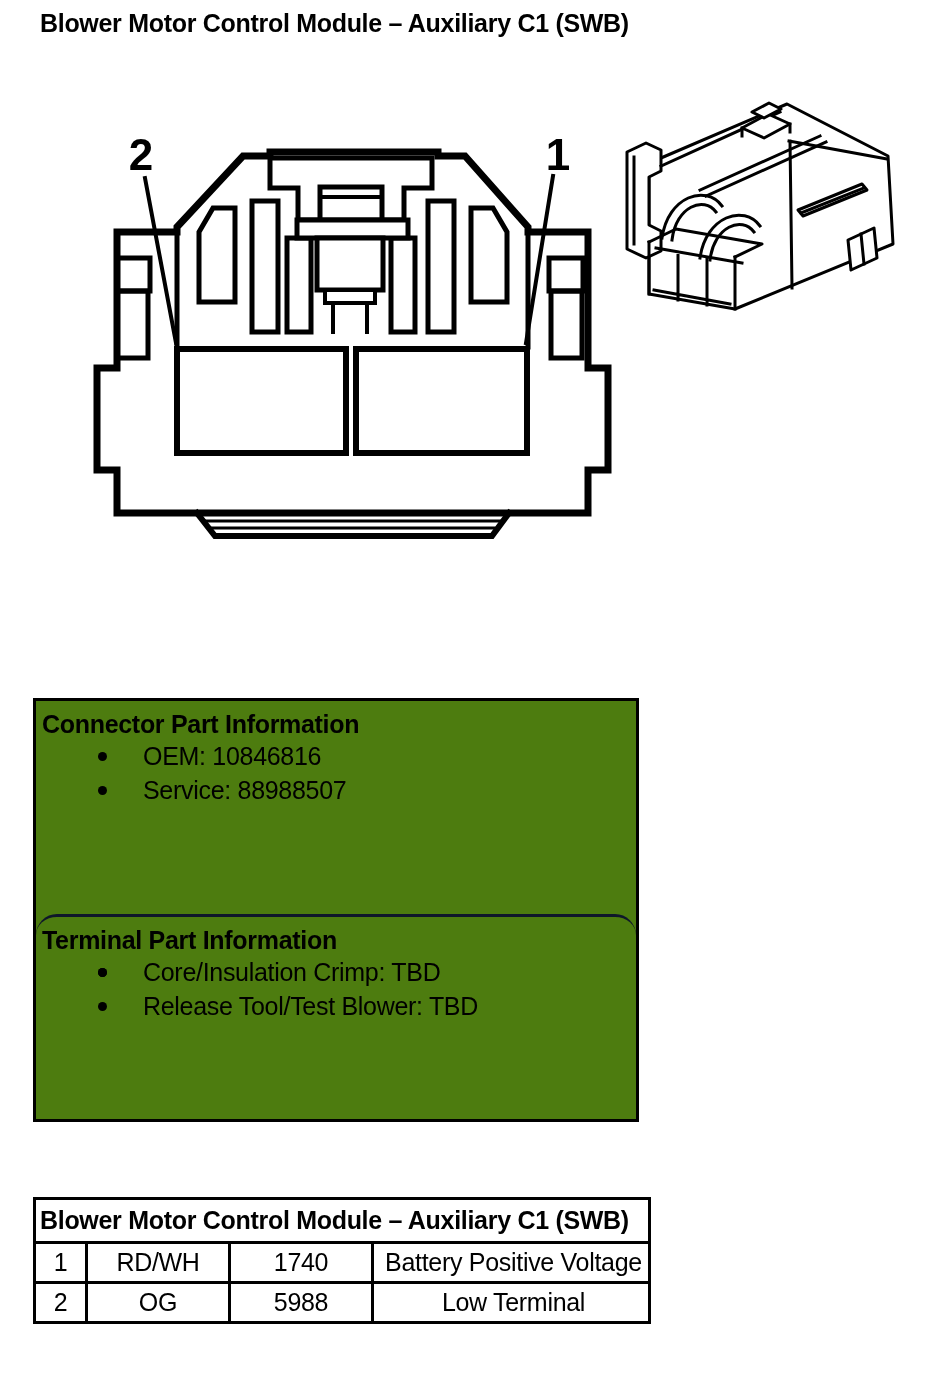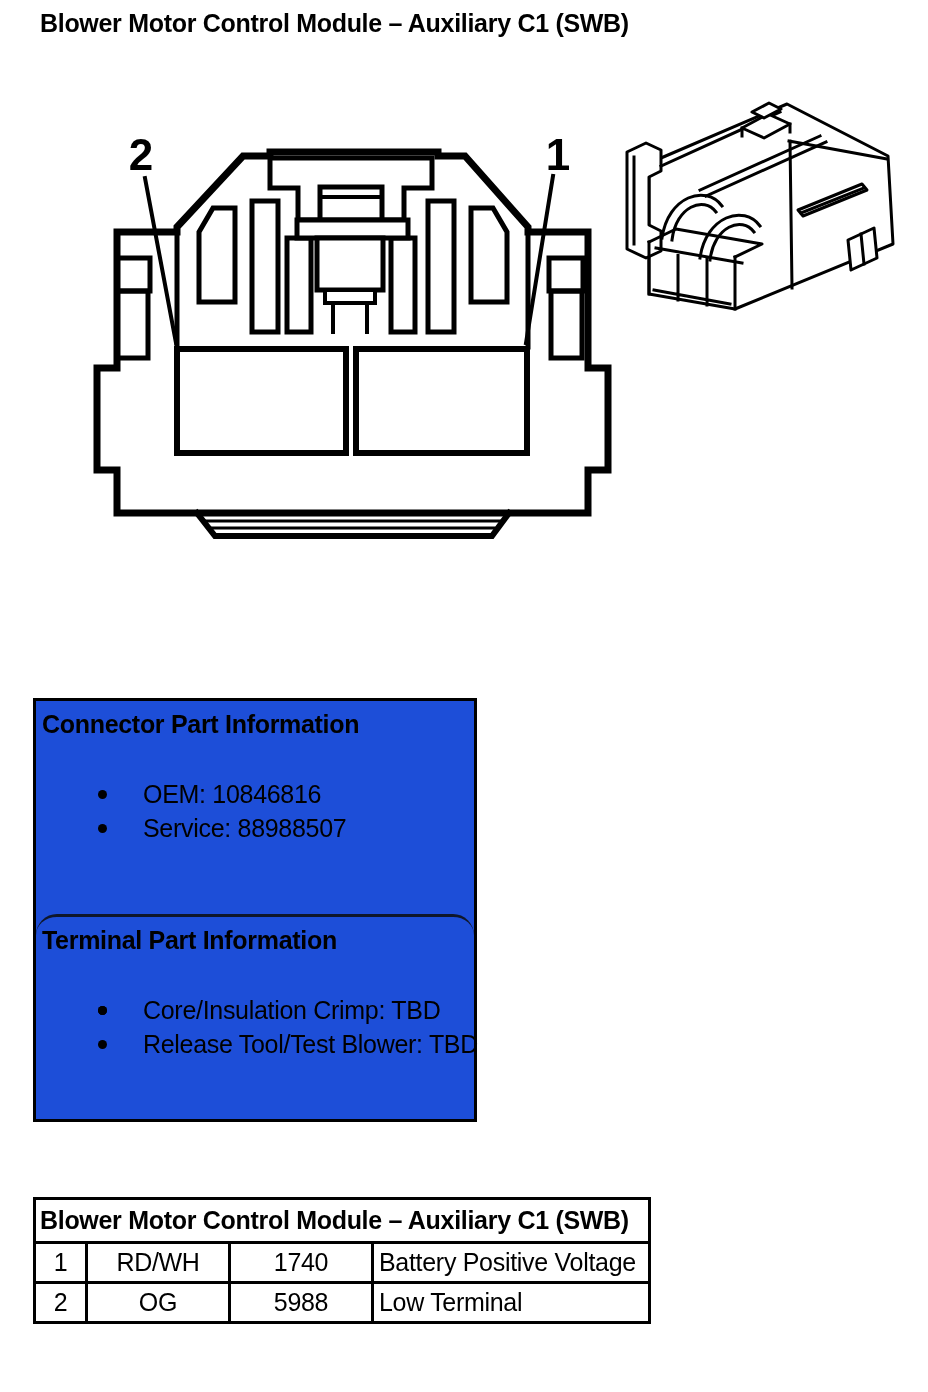--- a/index.html
+++ b/index.html
@@ -9,45 +9,45 @@
   }
   .doc-title{
     position:absolute;left:40px;top:9px;margin:0;
     font-size:25px;font-weight:bold;letter-spacing:-0.3px;white-space:nowrap;
   }
   .figure{position:absolute;left:0;top:0;}
   .figure text{font-family:"Liberation Sans",sans-serif;font-weight:bold;font-size:44px;}
 
   
   .info-box{
-    position:absolute;left:33px;top:698px;width:444px;
-    border:3px solid #000;box-sizing:border-box;background:#1d4ed8;
+    position:absolute;left:33px;top:698px;width:606px;
+    border:3px solid #000;box-sizing:border-box;background:#4d7c0f;
   }
   .info-section{height:213px;box-sizing:border-box;padding:9px 4px 0 6px;}
   .info-section.second{border-top:3px solid #0f172a;height:205px;border-radius:21px;}
   .info-heading{margin:0;font-size:25px;font-weight:bold;letter-spacing:-0.3px;white-space:nowrap;}
-  .bullets{margin-top:38px;}
+  .bullets{}
   .bullet-row{position:relative;padding-left:101px;line-height:34px;font-size:25px;white-space:nowrap;letter-spacing:-0.3px;}
   .dot{position:absolute;left:56px;top:13px;width:9px;height:9px;background:#000;border-radius:50%;}
 
   
   .pin-table{
     position:absolute;left:33px;top:1197px;width:615px;
     border-collapse:collapse;table-layout:fixed;background:#fff;
   }
   .pin-table td,.pin-table th{
     border:3px solid #000;font-size:25px;text-align:center;vertical-align:middle;
     padding:0;letter-spacing:-0.3px;overflow:hidden;white-space:nowrap;
   }
   .pin-table .t-title{
     font-size:25px;font-weight:bold;text-align:left;height:41px;padding-left:4px;
   }
   .pin-table th{font-weight:bold;height:36px;}
   .pin-table td.cell{height:37px;font-weight:normal;}
-  .pin-table td.fn{text-align:left;padding-left:5px;}
+  .pin-table td.fn{text-align:center;padding-left:5px;}
 </style>
 </head>
 <body>
 
 <div class="page">
 
   <h1 class="doc-title">Blower Motor Control Module – Auxiliary C1 (SWB)</h1>
 
   <svg class="figure" width="928" height="620" viewBox="0 0 928 620" fill="none" stroke="#000" stroke-linecap="square" stroke-linejoin="miter">
 

